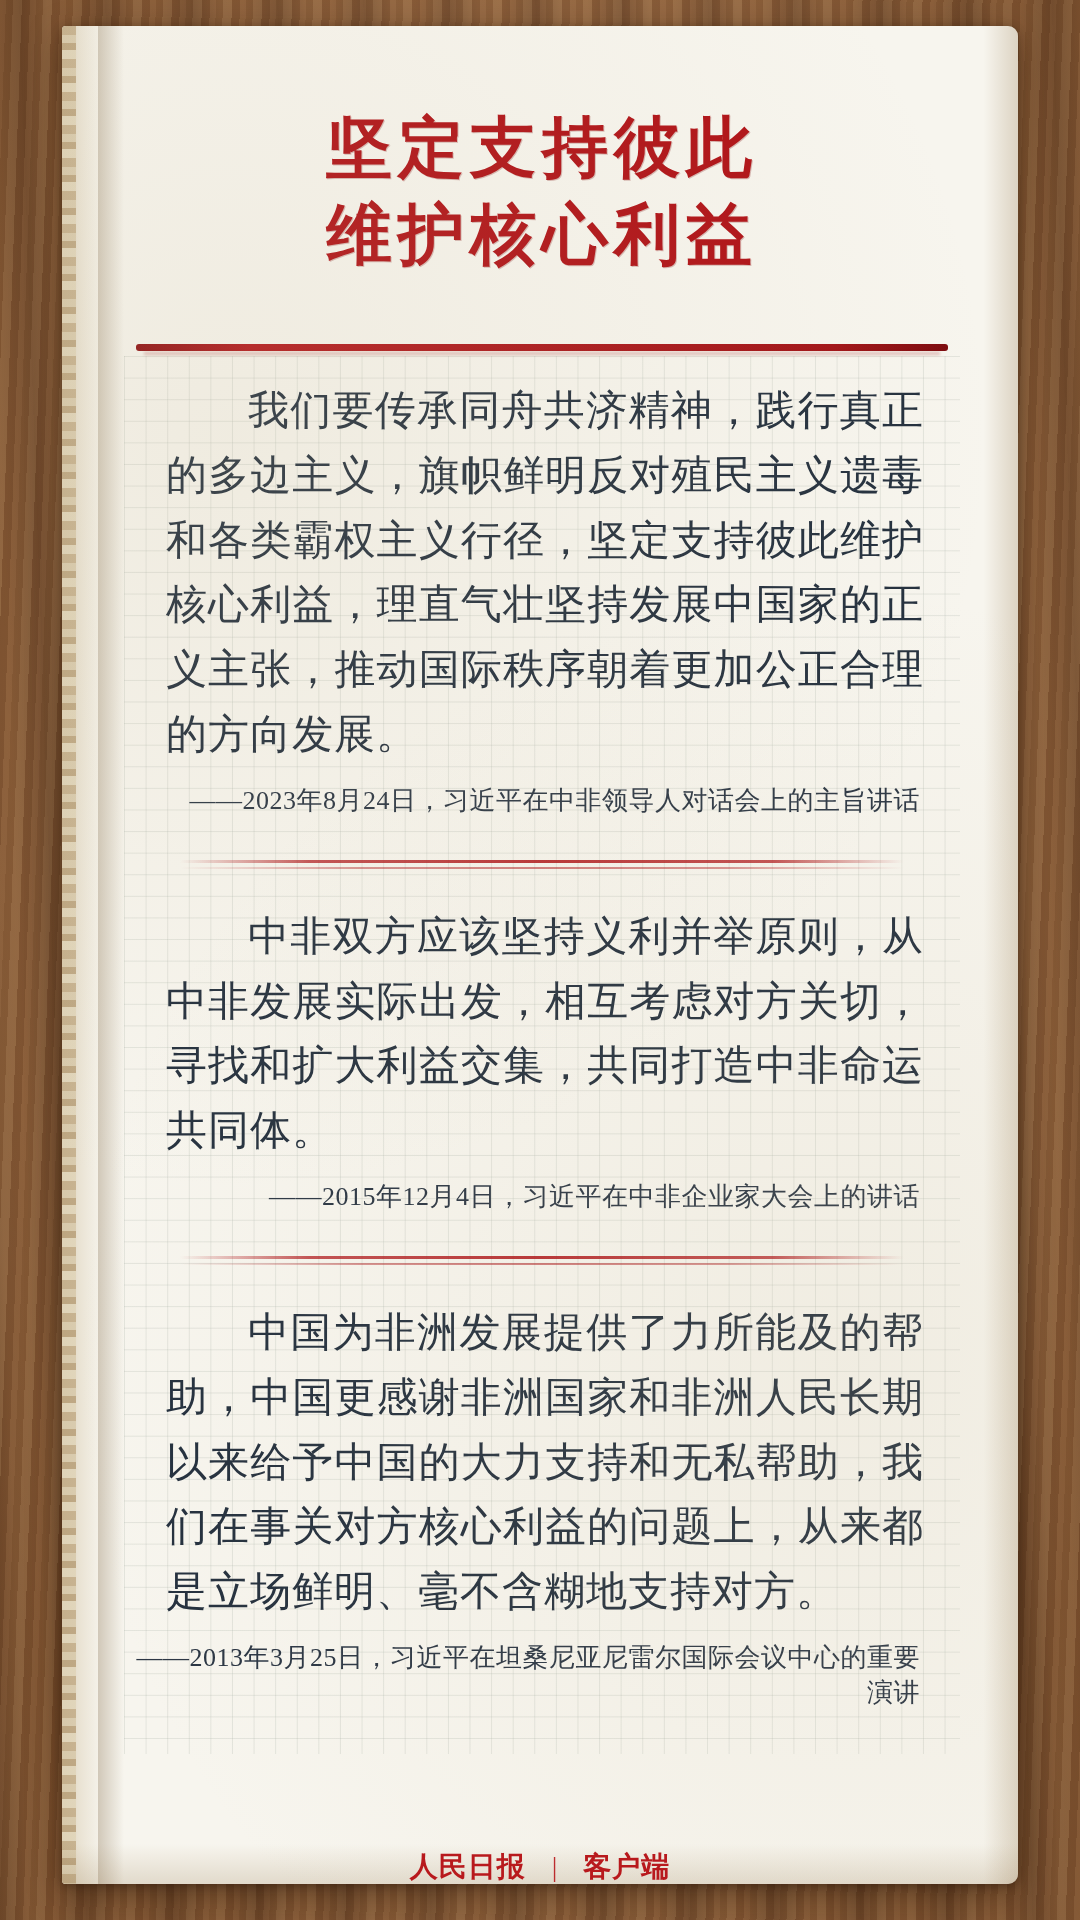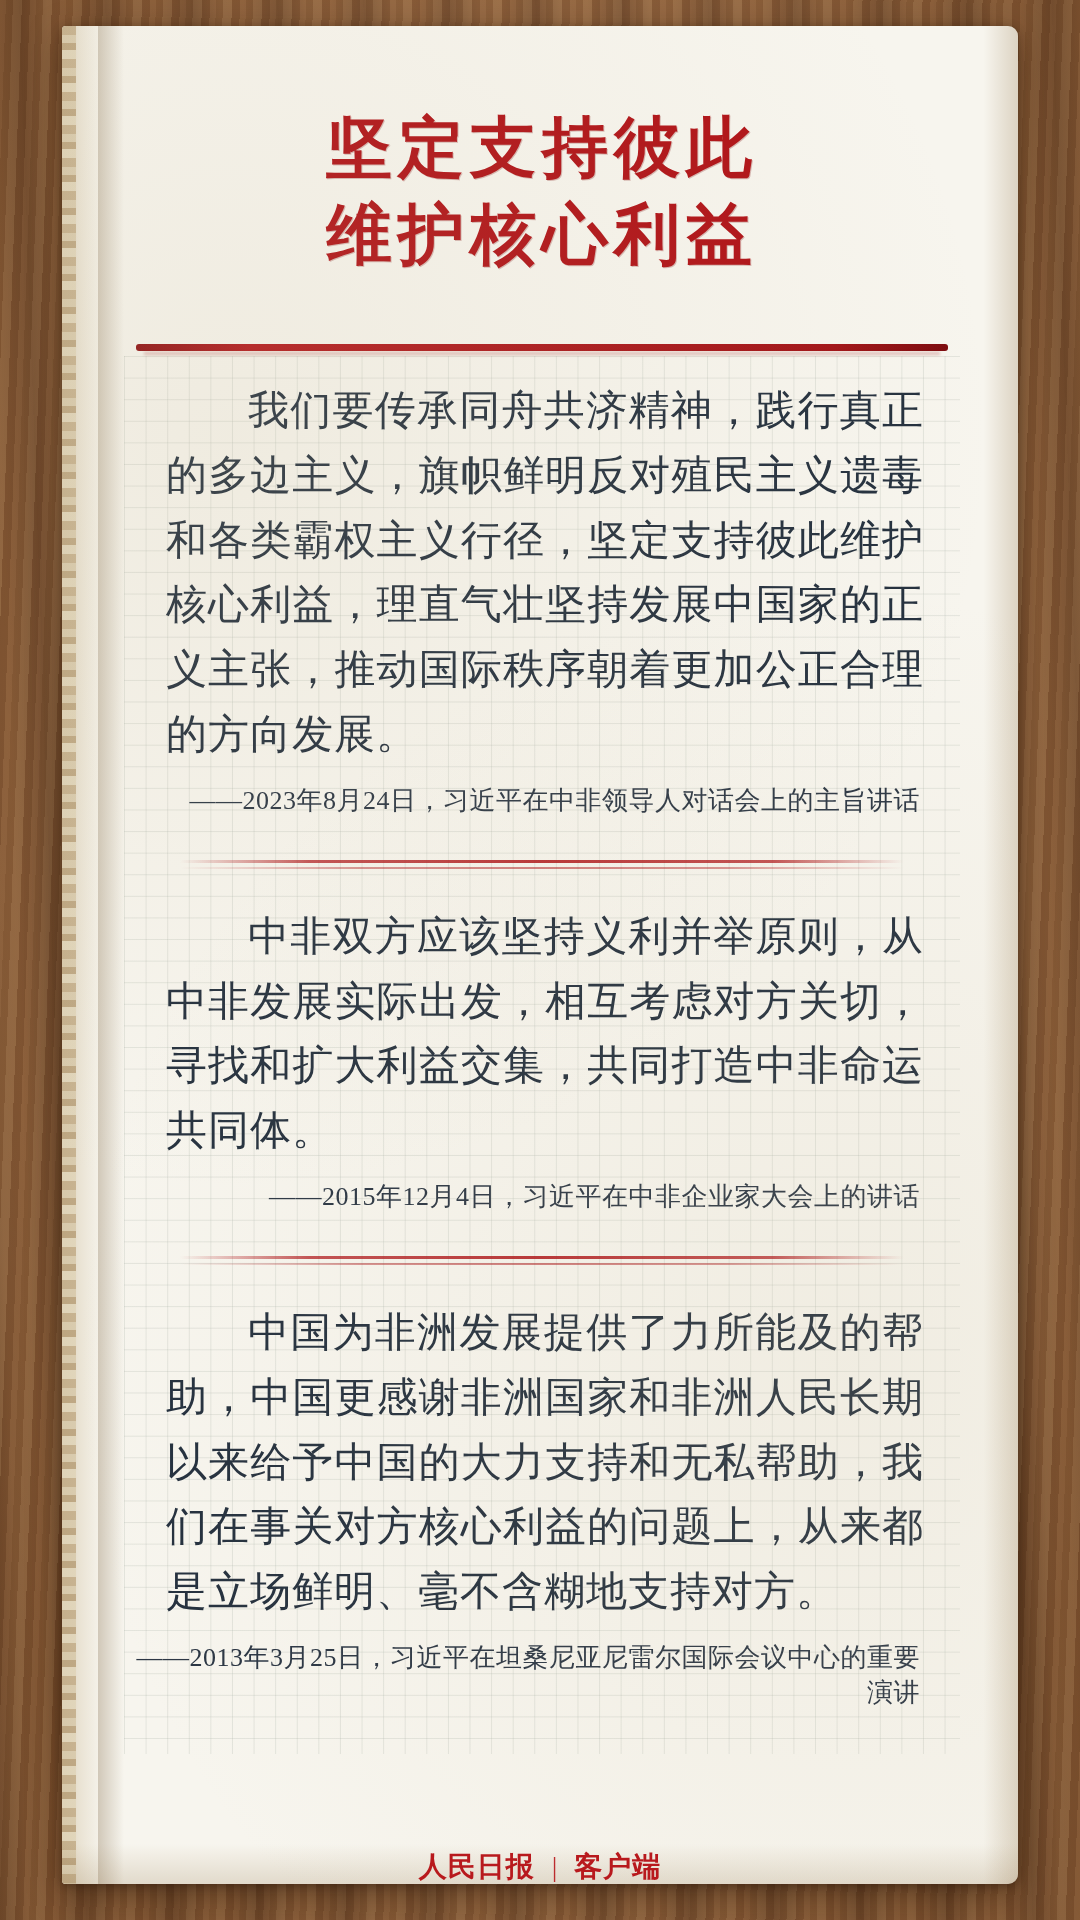--- a/index.html
+++ b/index.html
@@ -211,21 +211,21 @@
 
   
   .footer {
     position: absolute;
     left: 0;
     bottom: 34px;
     width: 1080px;
     display: flex;
     align-items: center;
     justify-content: center;
-    gap: 17px;
+    gap: 26px;
   }
   .footer .rm-logo {
     color: #b8191d;
     font-size: 28px;
     font-weight: 700;
     letter-spacing: 1px;
     font-family: "DejaVu Serif", "Liberation Serif", serif;
   }
   .footer .sep {
     color: #b8191d;

